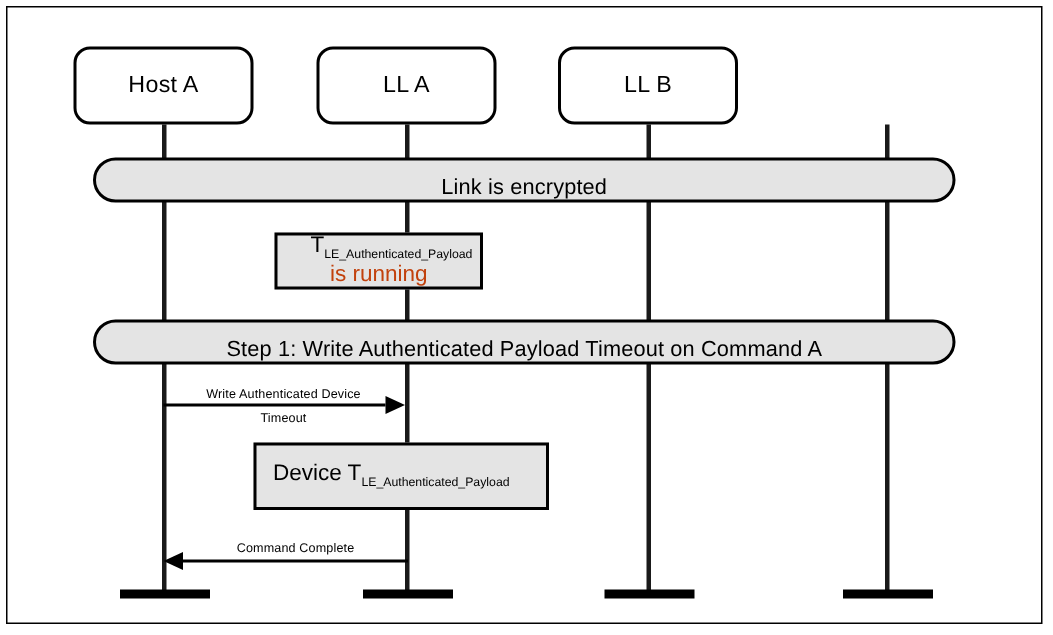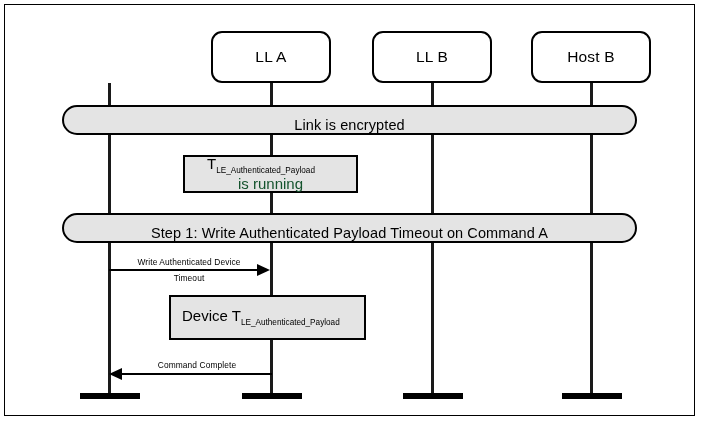--- a/index.html
+++ b/index.html
@@ -49,21 +49,21 @@
   .note{
     position:absolute;
     background:#e4e4e4;
     border:2.2px solid #000000;
     box-sizing:border-box;
     display:flex;flex-direction:column;
     align-items:center;justify-content:center;
     line-height:1.08;
   }
   .note .l1{font-size:15px;color:#000;white-space:nowrap;}
-  .note .l2{font-size:15px;color:#14532d;white-space:nowrap;}
+  .note .l2{font-size:15px;color:#c2410c;white-space:nowrap;}
   .note .sub{font-size:8.2px;vertical-align:sub;letter-spacing:0px;}
 
   
   .msg-line{position:absolute;height:1.8px;background:#000000;}
   .arrowhead{position:absolute;width:0;height:0;}
   .arrow-right{
     border-top:6px solid transparent;
     border-bottom:6px solid transparent;
     border-left:13px solid #000000;
   }
@@ -83,35 +83,35 @@
 <body>
 
 <div id="frame">
   <div class="canvas">
 
     <div class="lifeline" style="left:103px;top:78px;height:312px;"></div>
     <div class="lifeline" style="left:265px;top:78px;height:312px;"></div>
     <div class="lifeline" style="left:426px;top:78px;height:312px;"></div>
     <div class="lifeline" style="left:585px;top:78px;height:312px;"></div>
 
+    <div class="participant" style="left:44px;top:26px;width:120px;">
+      <span>Host A</span>
+    </div>
     <div class="participant" style="left:206px;top:26px;width:120px;">
       <span>LL A</span>
     </div>
     <div class="participant" style="left:367px;top:26px;width:120px;text-align:right;">
       <span>LL B</span>
     </div>
-    <div class="participant" style="left:526px;top:26px;width:120px;">
-      <span>Host B</span>
-    </div>
 
     <div class="bar" style="left:57px;top:100px;width:575px;height:30px;">
       <span>Link is encrypted</span>
     </div>
 
-    <div class="note" style="left:178px;top:150px;width:175px;height:38px;">
+    <div class="note" style="left:178px;top:150px;width:139px;height:38px;">
       <div class="l1" style="align-self:flex-start;margin-left:22px;">
         <span>T</span><span class="sub">LE_Authenticated_Payload</span>
       </div>
       <div class="l2">is running</div>
     </div>
 
     <div class="bar" style="left:57px;top:208px;width:575px;height:30px;">
       <span>Step 1: Write Authenticated Payload Timeout on Command A</span>
     </div>
 

